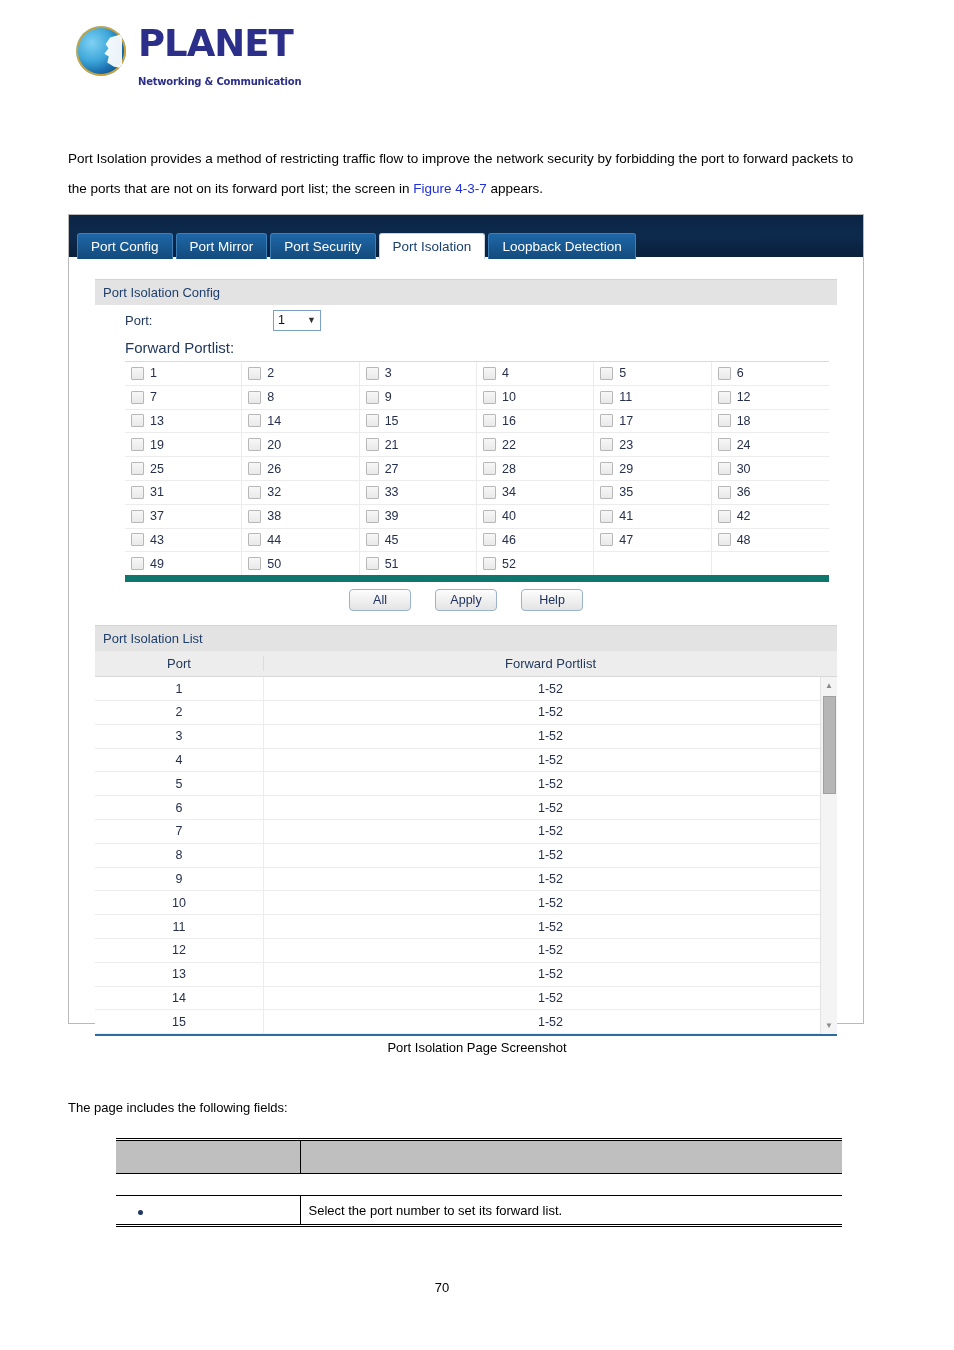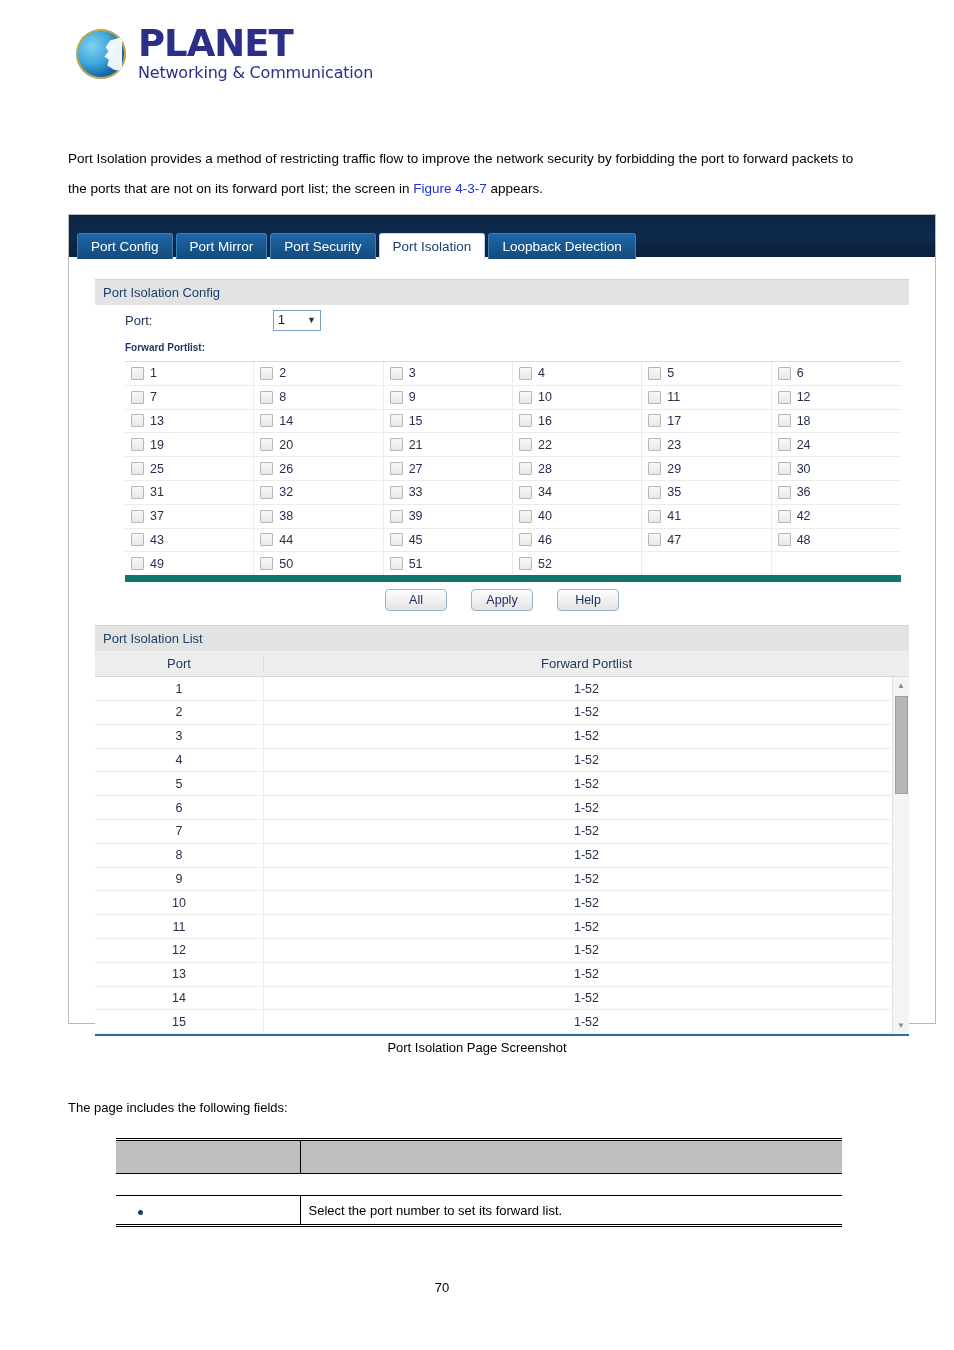--- a/index.html
+++ b/index.html
@@ -15,21 +15,20 @@
     color: #000;
     overflow: hidden;
   }
 
   
   .logo-block {
     position: absolute;
     left: 76px;
     top: 26px;
     display: flex;
-    align-items: center;
   }
   .logo-globe {
     width: 50px;
     height: 50px;
     border-radius: 50%;
     background:
       radial-gradient(circle at 32% 34%, #7fd2f2 0%, #3fa7db 38%, #1b6fae 62%, #0d4a80 85%),
       #0d4a80;
     box-shadow: 0 0 0 2px #c8a33a inset;
     position: relative;
@@ -62,25 +61,25 @@
   .logo-planet {
     font-family: "DejaVu Sans", sans-serif;
     font-weight: bold;
     font-size: 37px;
     letter-spacing: -1px;
     color: #2b2f89;
     line-height: 0.95;
   }
   .logo-tag {
     font-family: "DejaVu Sans", sans-serif;
-    font-weight: normal;
-    font-size: 16px;
+    font-weight: bold;
+    font-size: 10px;
     color: #2b2f89;
     letter-spacing: -0.2px;
-    margin-top: 2px;
+    margin-top: 15px;
   }
 
   
   .intro {
     position: absolute;
     left: 68px;
     top: 144px;
     width: 790px;
     font-size: 13.5px;
     line-height: 30px;
@@ -88,21 +87,21 @@
   }
   .intro .figlink {
     color: #2030d8;
   }
 
   
   .shot {
     position: absolute;
     left: 68px;
     top: 214px;
-    width: 868px;
+    width: 796px;
     height: 810px;
     background: #0f766e;
     border: 1px solid #b9b9b9;
     box-sizing: border-box;
   }
   .tabbar {
     height: 42px;
     background: linear-gradient(180deg, #0b2444 0%, #0d2a4e 48%, #0a203c 100%);
     display: flex;
     align-items: flex-end;
@@ -167,26 +166,25 @@
     border: 1px solid #7ba0c4;
     background: #fff;
     font-size: 12.5px;
     color: #111;
     padding: 0 4px;
     box-sizing: border-box;
   }
   .sel .caret { font-size: 9px; color: #333; }
 
   .label-row {
-    font-size: 10px;
+    font-size: 15px;
     color: #23395c;
     padding-left: 30px;
     height: 26px;
     line-height: 26px;
-    font-weight: bold;
   }
 
   
   .grid {
     margin-left: 30px;
     margin-right: 8px;
     border-top: 1px solid #dadada;
   }
   .grid-row {
     display: flex;

